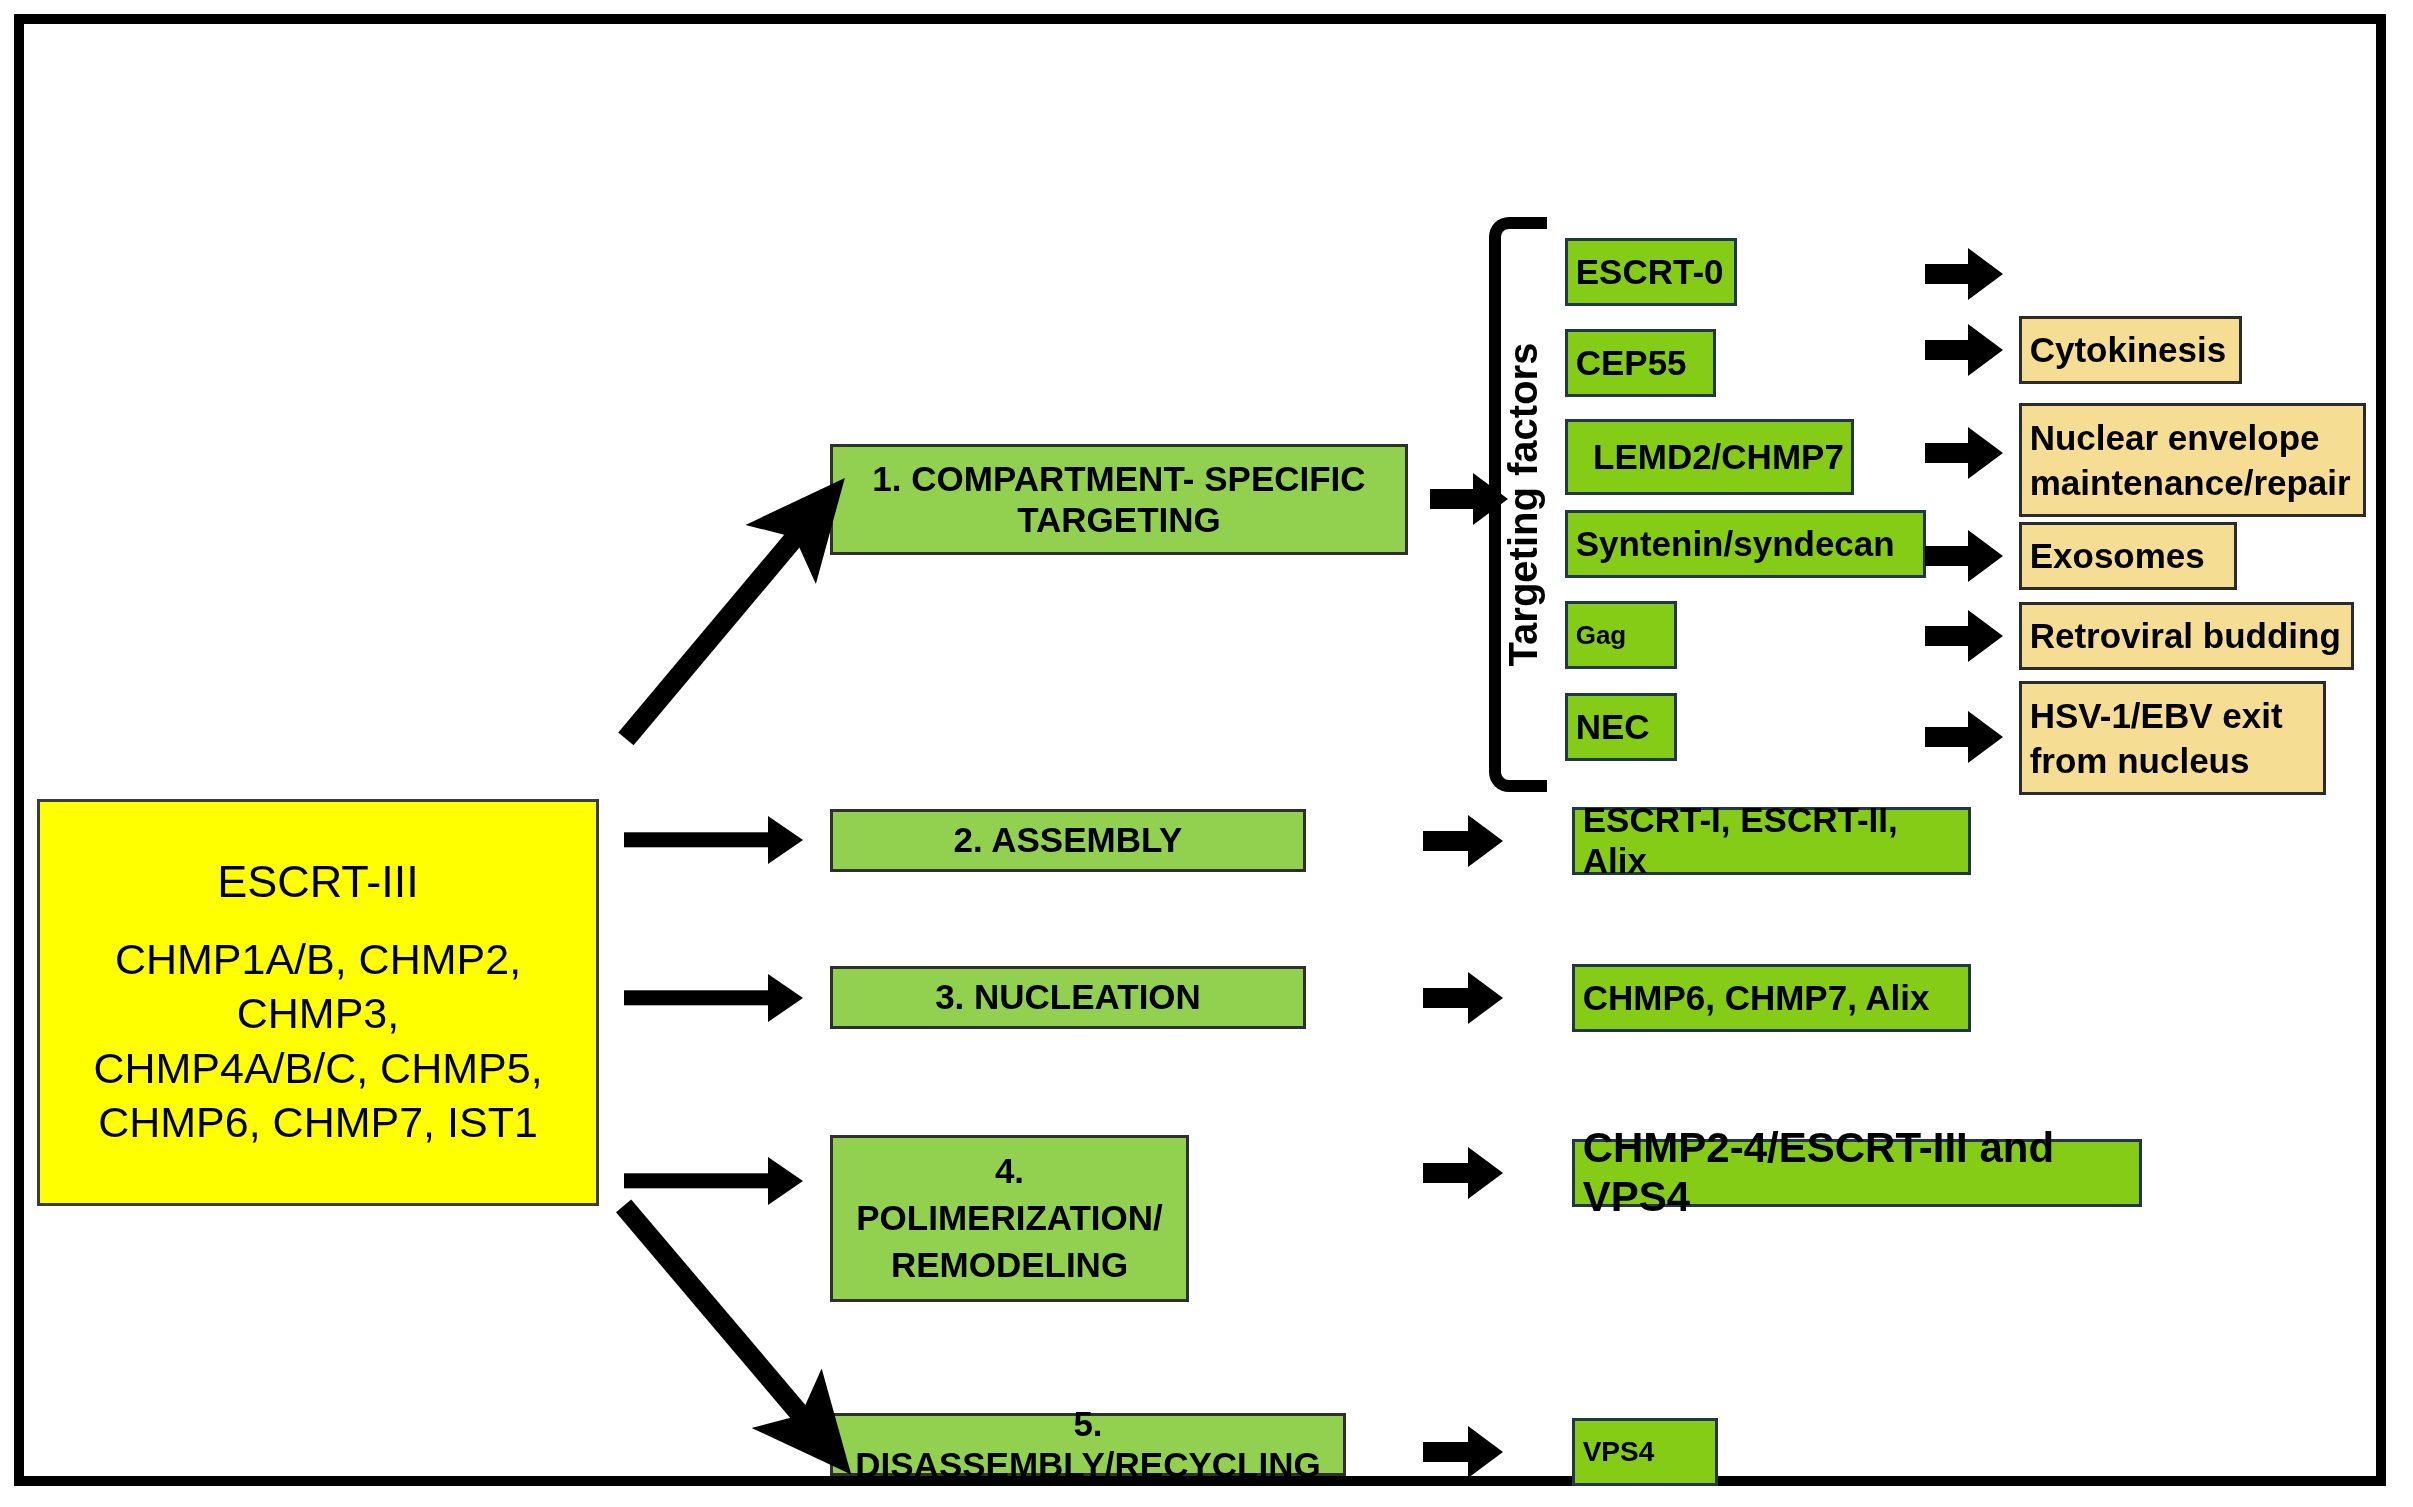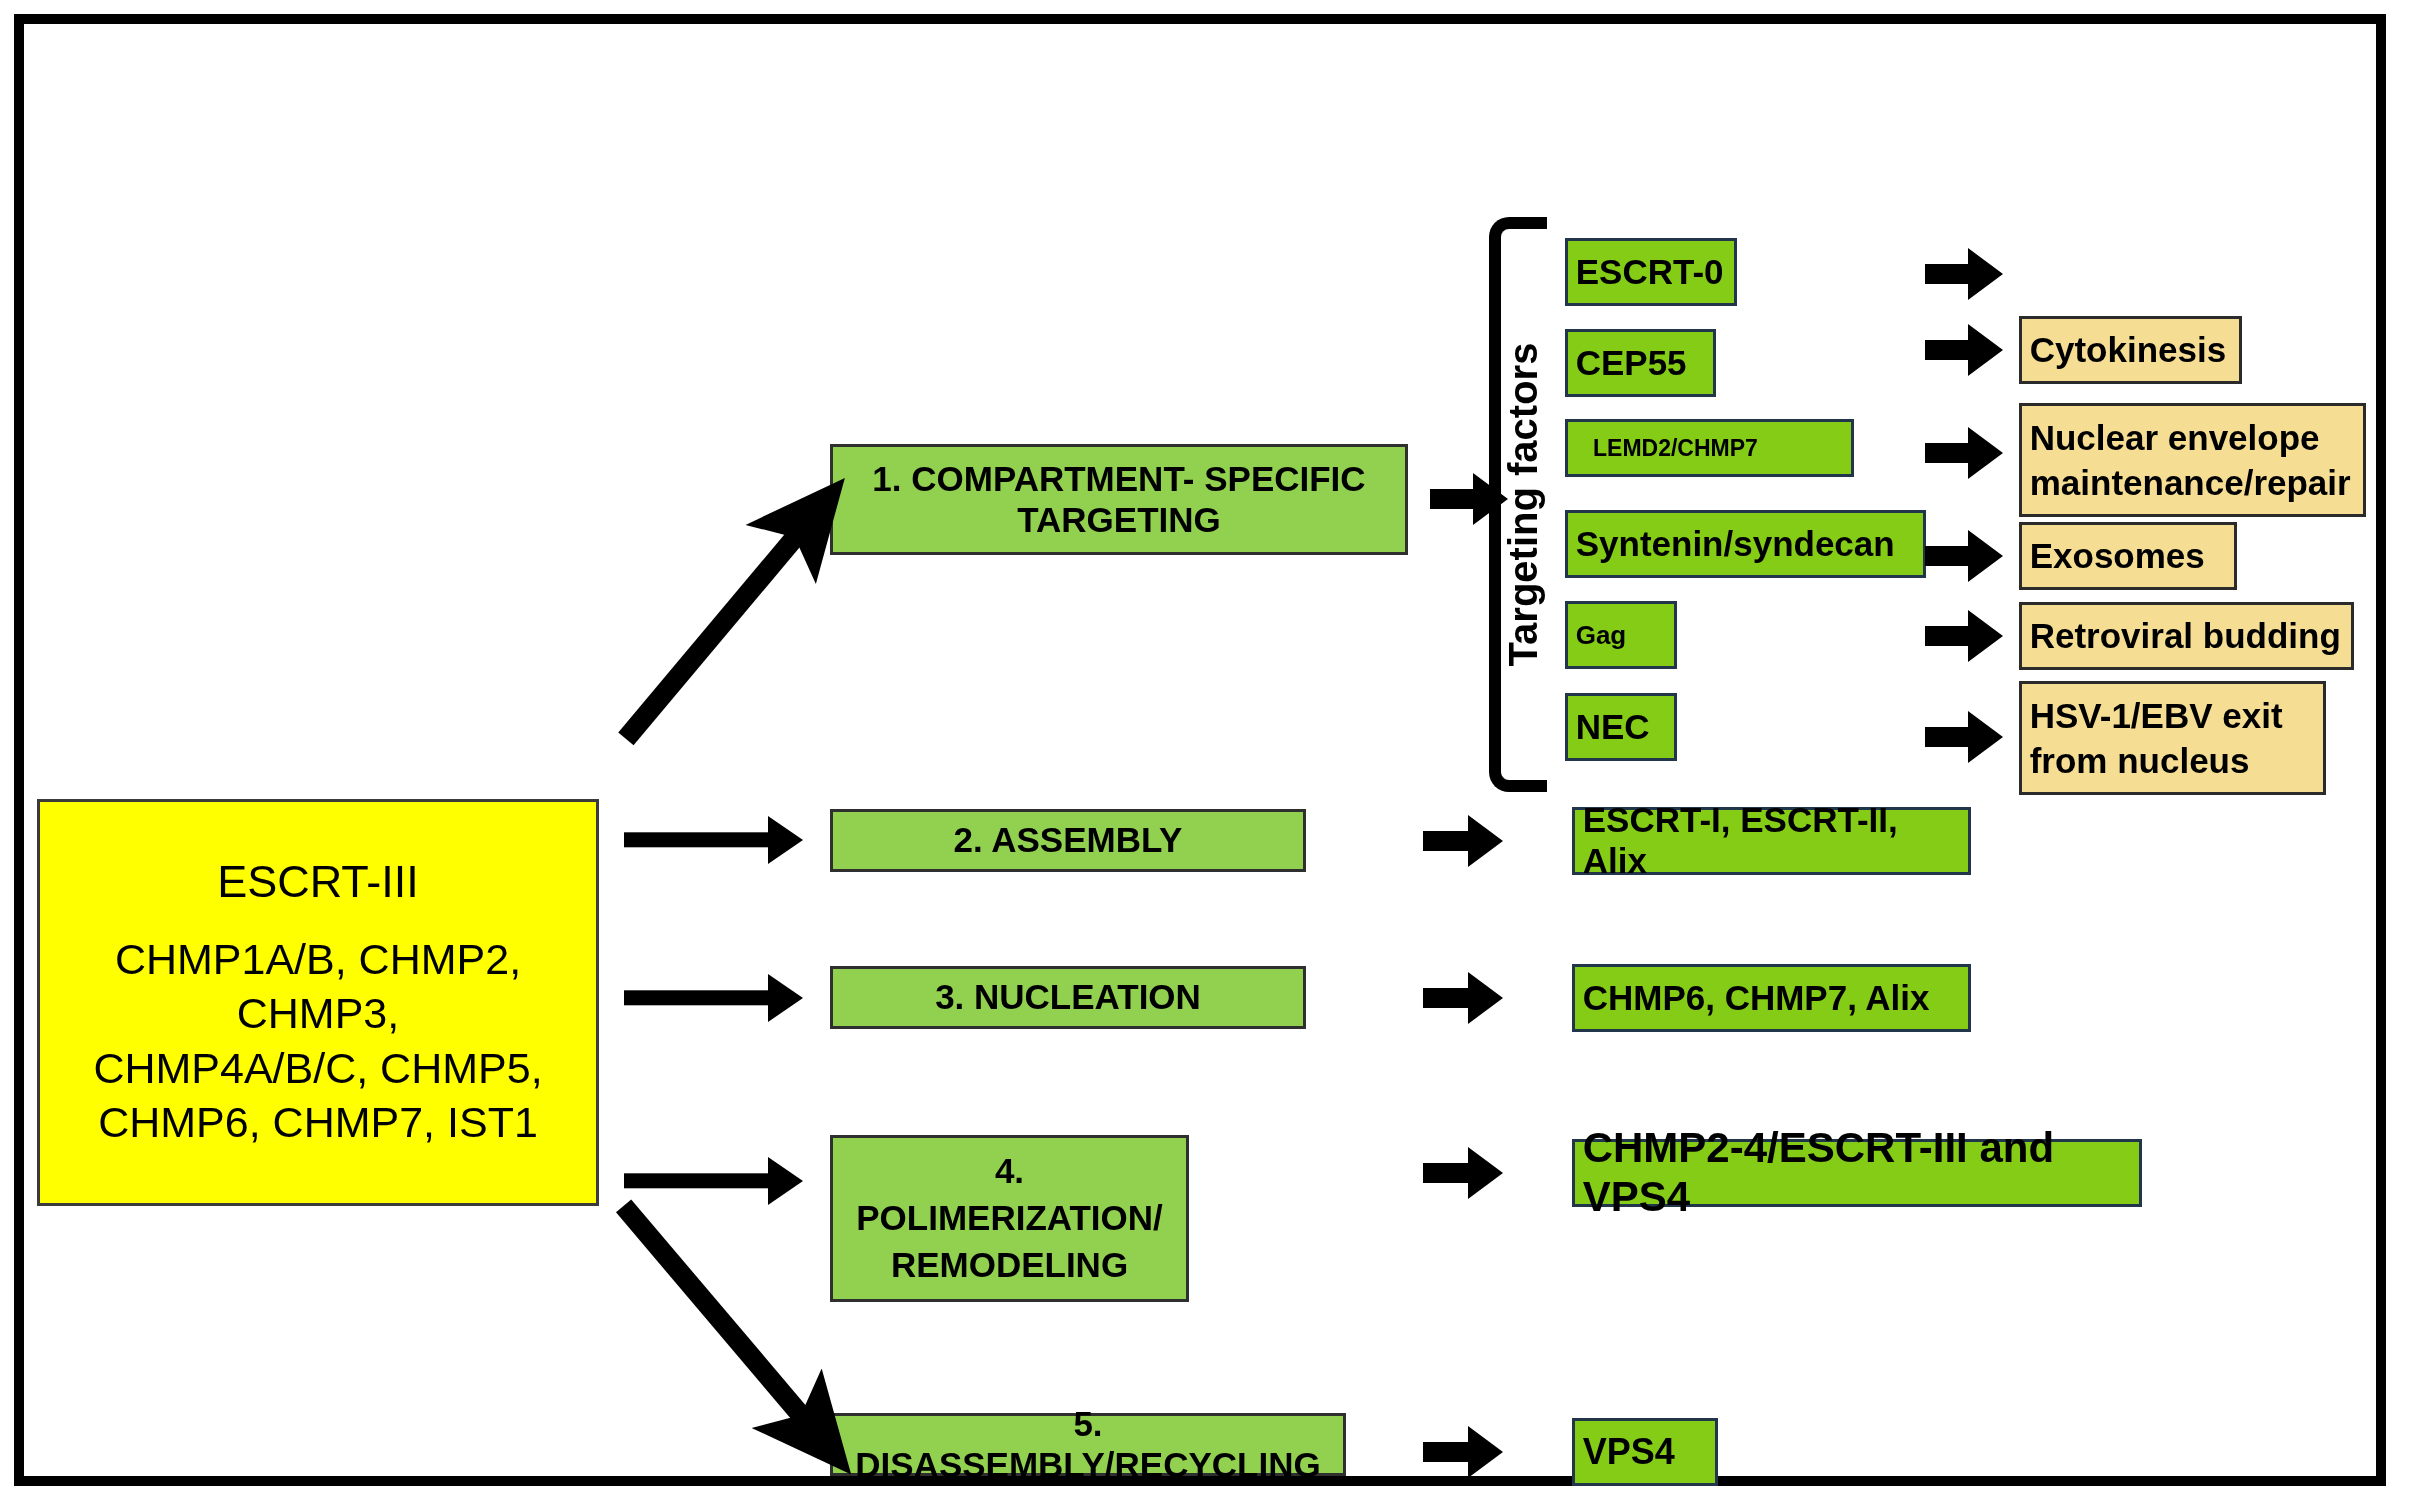--- a/index.html
+++ b/index.html
@@ -148,21 +148,21 @@
 
   <div class="node green" style="left:830px; top:1413px; width:516px; height:63px; font-size:35px;">5. DISASSEMBLY/RECYCLING</div>
 
   <div id="bracket"></div>
   <div id="bracket-label">Targeting factors</div>
 
   <div class="node blue left-align" style="left:1565px; top:238px; width:172px; height:68px; font-size:35px;">ESCRT-0</div>
 
   <div class="node blue left-align" style="left:1565px; top:329px; width:151px; height:68px; font-size:35px;">CEP55</div>
 
-  <div class="node blue left-align" style="left:1565px; top:419px; width:289px; height:58px; font-size:23px;padding-left:25px;">LEMD2/CHMP7</div>
+  <div class="node blue left-align" style="left:1565px; top:419px; width:289px; height:76px; font-size:35px;padding-left:25px;">LEMD2/CHMP7</div>
 
   <div class="node blue left-align" style="left:1565px; top:510px; width:361px; height:68px; font-size:35px;">Syntenin/syndecan</div>
 
   <div class="node blue left-align" style="left:1565px; top:601px; width:112px; height:68px; font-size:26px;">Gag</div>
 
   <div class="node blue left-align" style="left:1565px; top:693px; width:112px; height:68px; font-size:35px;">NEC</div>
 
 
   <div class="node tan left-align" style="left:2019px; top:403px; width:347px; height:114px; font-size:35px; line-height:1.3;">Nuclear envelope
 maintenance/repair</div>
@@ -175,21 +175,21 @@
 
   <div class="node tan left-align" style="left:2019px; top:681px; width:307px; height:114px; font-size:35px; line-height:1.3;">HSV-1/EBV exit
 from nucleus</div>
 
   <div class="node blue left-align" style="left:1572px; top:807px; width:399px; height:68px; font-size:35px;">ESCRT-I, ESCRT-II, Alix</div>
 
   <div class="node blue left-align" style="left:1572px; top:964px; width:399px; height:68px; font-size:35px;">CHMP6, CHMP7, Alix</div>
 
   <div class="node blue left-align" style="left:1572px; top:1139px; width:570px; height:68px; font-size:42px;">CHMP2-4/ESCRT-III and VPS4</div>
 
-  <div class="node blue left-align" style="left:1572px; top:1418px; width:146px; height:68px; font-size:36px;">VPS4</div>
+  <div class="node blue left-align" style="left:1572px; top:1418px; width:146px; height:68px; font-size:28px;">VPS4</div>
 
   <div class="arrow-h" style="left:624px; top:840px; width:178px;">
     <div class="shaft" style="width:146px;"></div>
     <div class="head" style="left:144px;"></div>
   </div>
 
   <div class="arrow-h" style="left:624px; top:998px; width:178px;">
     <div class="shaft" style="width:146px;"></div>
     <div class="head" style="left:144px;"></div>
   </div>

